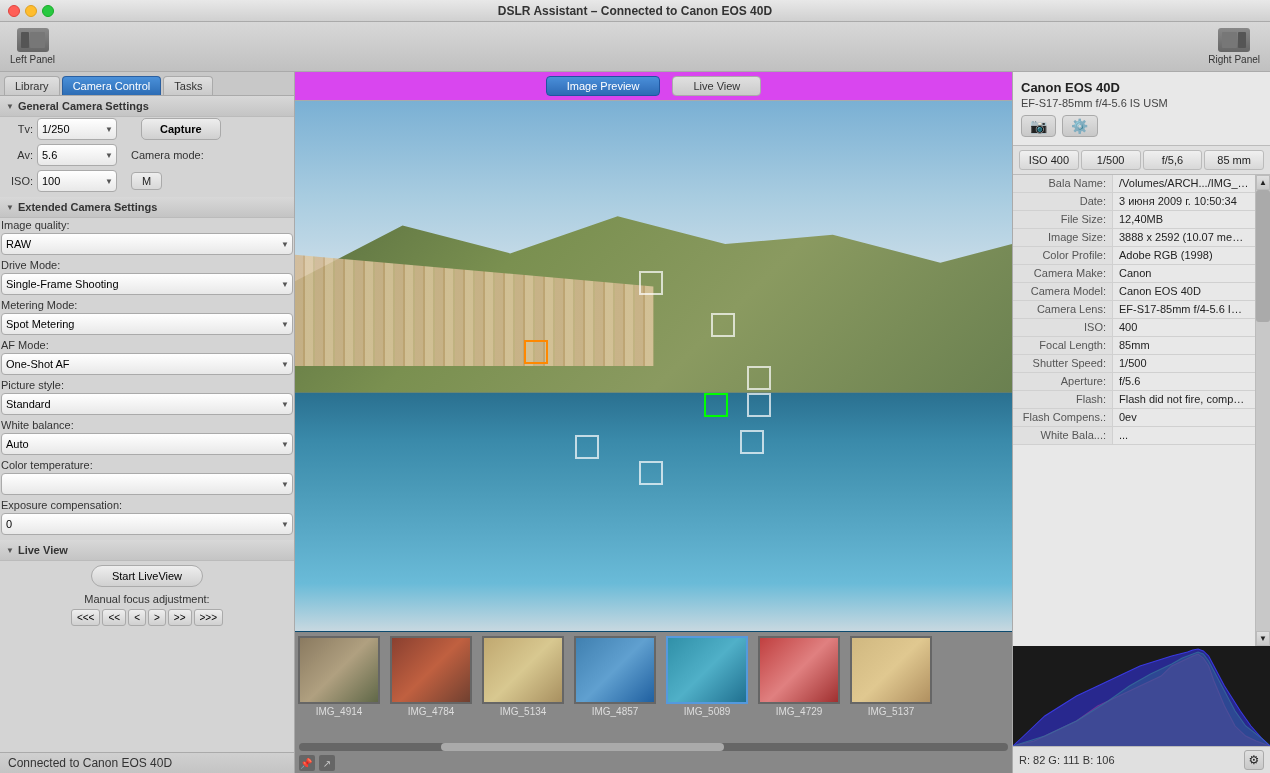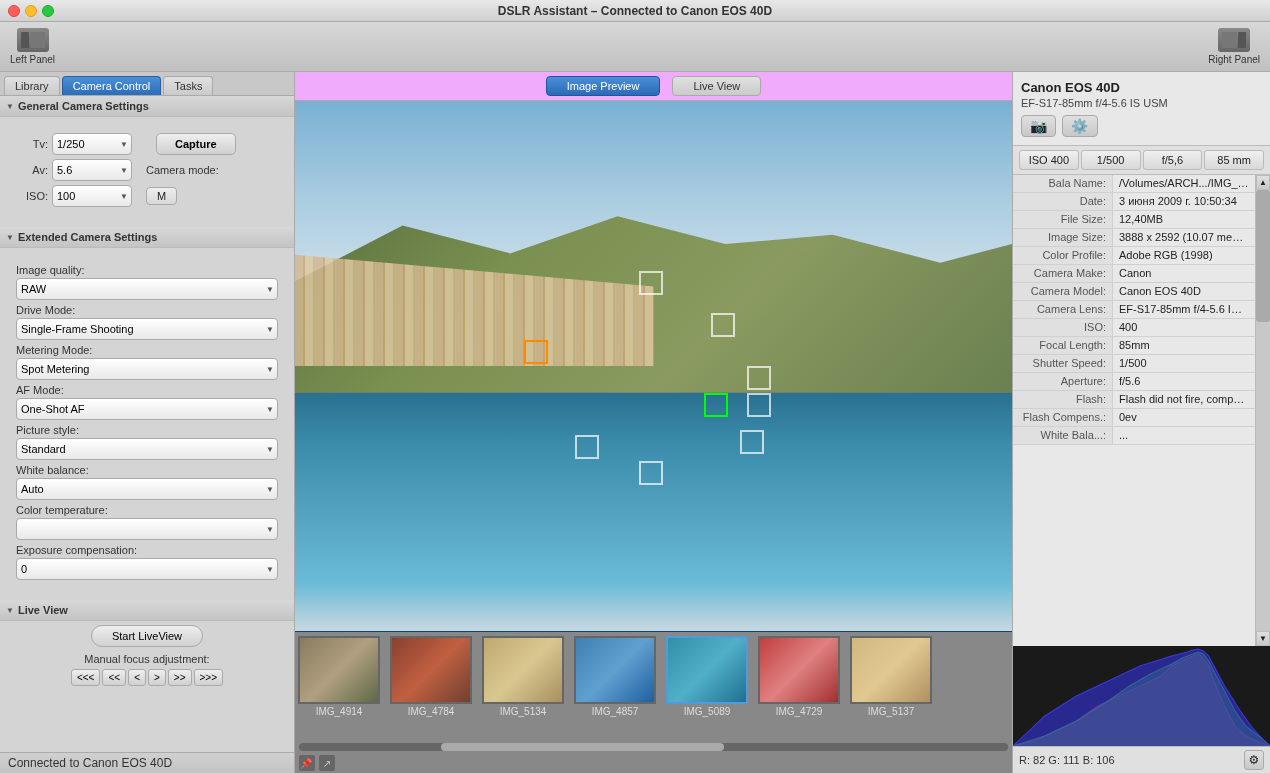--- a/index.html
+++ b/index.html
@@ -106,21 +106,21 @@
       padding: 4px 6px;
       background: linear-gradient(to bottom, #d8d8d8, #c4c4c4);
       border-bottom: 1px solid #bbb;
       font-weight: bold;
       font-size: 11px;
       color: #333;
     }
     .triangle { font-size: 8px; color: #555; }
 
     
-    .form-section { padding: 16px; }
+    .form-section { padding: 1px; }
     .form-row {
       display: flex;
       align-items: center;
       margin-bottom: 4px;
       gap: 4px;
     }
     .form-label { width: 32px; font-size: 11px; color: #333; text-align: right; }
 
     .capture-btn {
       padding: 4px 18px;
@@ -212,21 +212,21 @@
       flex-direction: column;
       background: #888;
     }
 
     
     .preview-tabs {
       display: flex;
       justify-content: center;
       gap: 12px;
       padding: 4px;
-      background: #f0abfc;
+      background: #d946ef;
       border-bottom: 1px solid #aaa;
     }
     .preview-tab {
       padding: 3px 20px;
       border: 1px solid #aaa;
       border-radius: 4px;
       cursor: pointer;
       font-size: 11px;
       background: linear-gradient(to bottom, #e0e0e0, #cacaca);
       color: #333;

